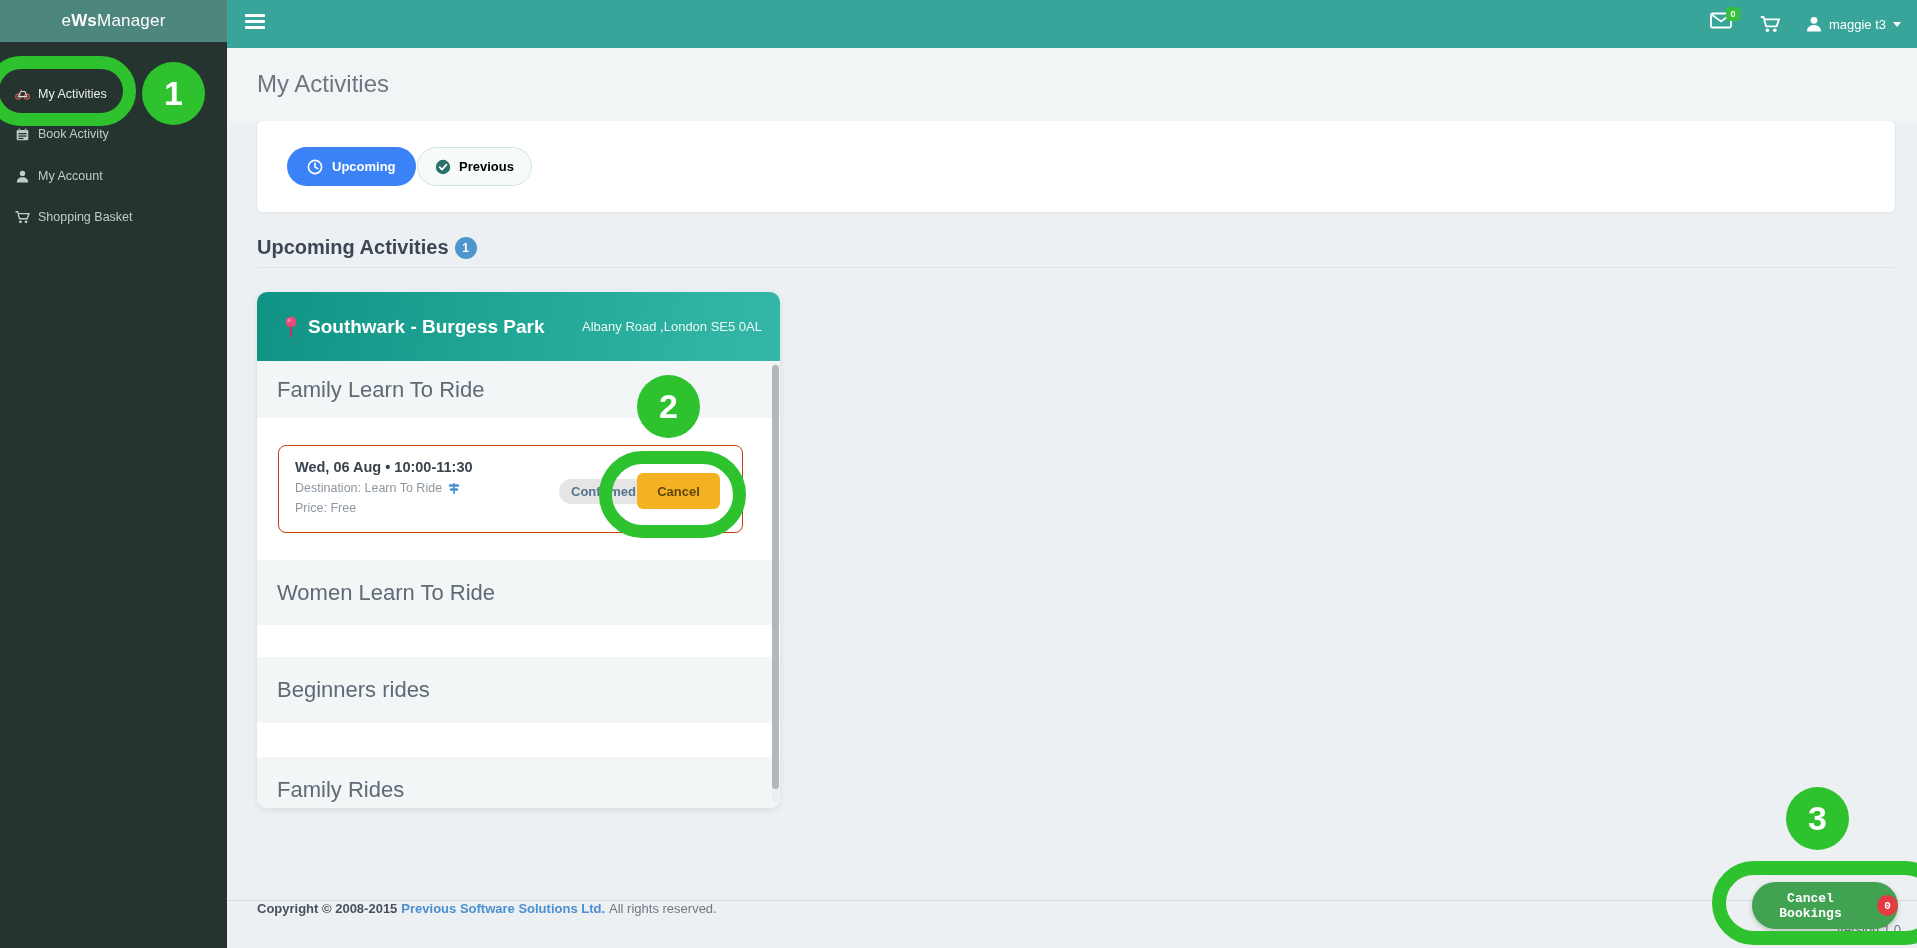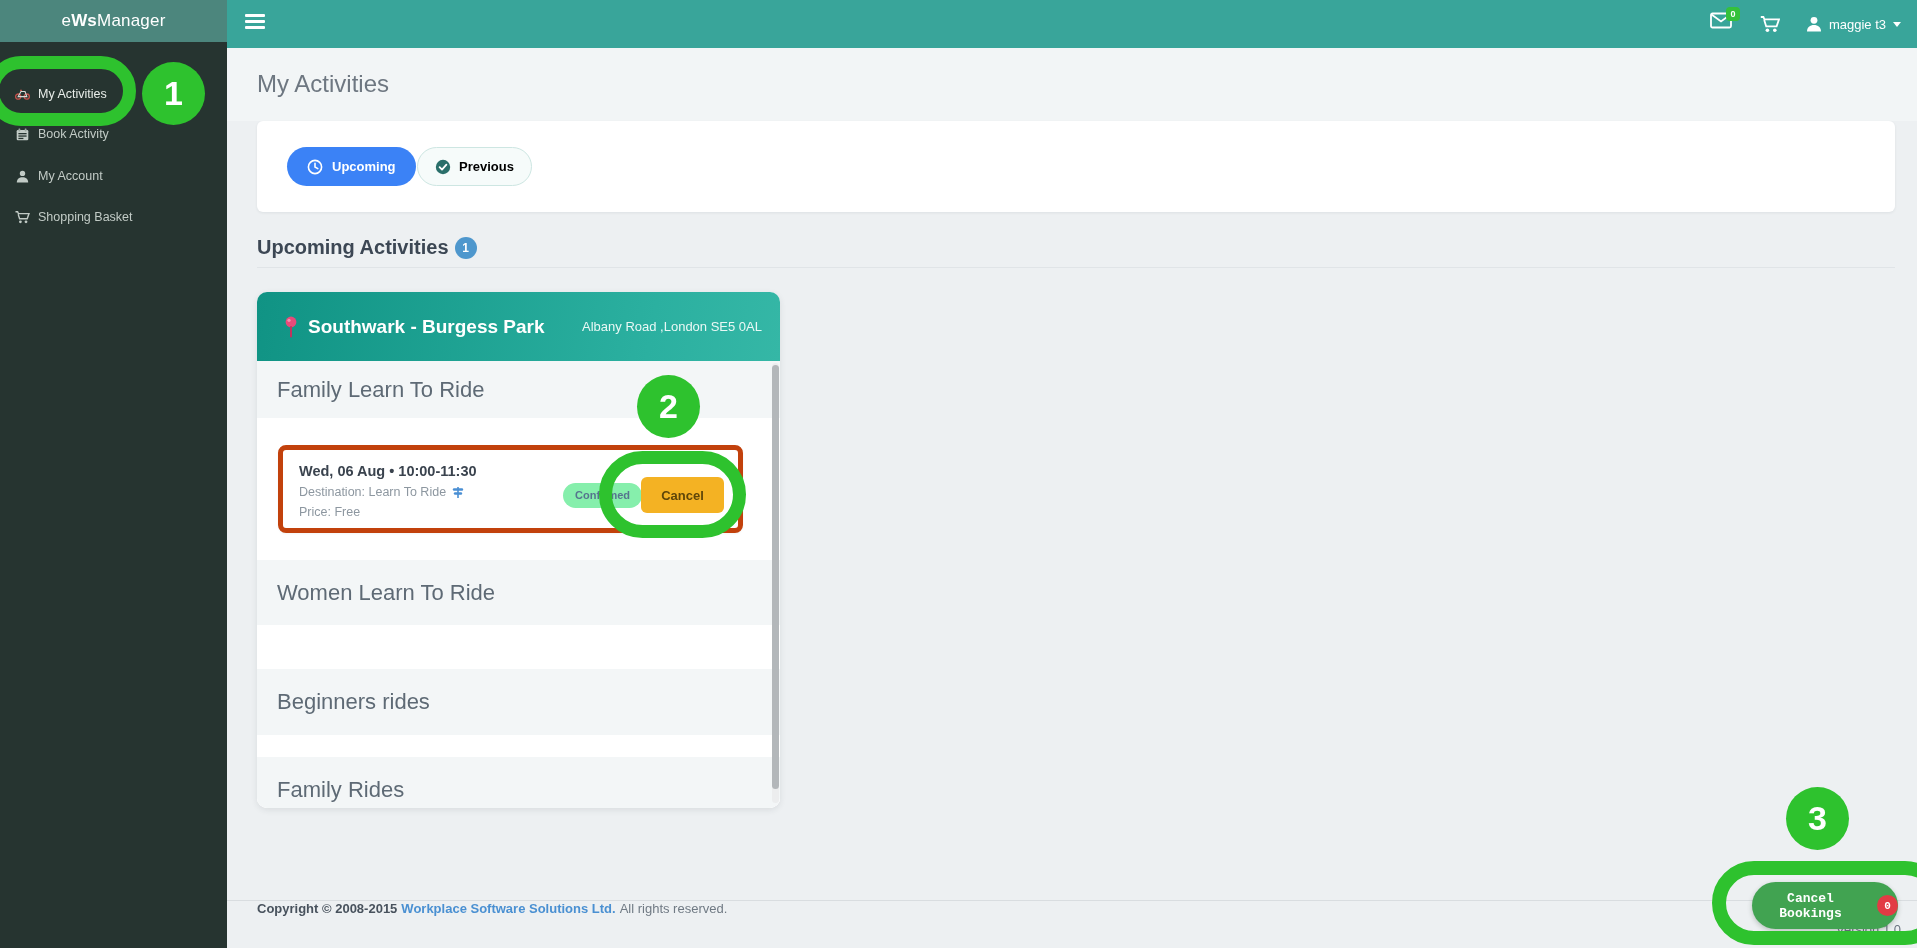--- a/index.html
+++ b/index.html
@@ -52,30 +52,30 @@
                  background:linear-gradient(100deg,#109384 0%, #2bb0a0 75%, #35b7a6 100%);
                  display:flex; align-items:center; padding:0 18px 0 27px; }
   .card-loc { color:#fff; font-size:19px; font-weight:bold; margin-left:10px; }
   .card-addr { margin-left:auto; color:#e9f8f5; font-size:13px; }
   .card-body { position:absolute; left:0; top:69px; width:100%; height:447px; background:#fff;
                border-radius:0 0 10px 10px; overflow:hidden; }
   .group-strip { position:absolute; left:0; width:100%; background:#f3f6f7; display:flex; align-items:center;
                  padding-left:20px; font-size:22px; color:#5e6a75; }
   .g1 { top:0; height:57px; }
   .g2 { top:199px; height:65px; }
-  .g3 { top:308px; height:66px; }
+  .g3 { top:296px; height:66px; }
   .g4 { top:396px; height:51px; padding-top:14px; }
 
   .booking-card { position:absolute; left:21px; top:84px; width:465px; height:88px; background:#fff;
-                  border:5px solid #c2410c; border-radius:8px; box-shadow:0 1px 2px rgba(40,50,60,.05);
+                  border:1px solid #c2410c; border-radius:8px; box-shadow:0 1px 2px rgba(40,50,60,.05);
                   padding:13px 16px; }
   .b-title { font-size:14.5px; font-weight:bold; color:#3a434e; }
   .b-meta { font-size:12.5px; color:#8d97a0; margin-top:6px; display:flex; align-items:center; gap:6px; }
   .status-pill { position:absolute; left:280px; top:33px; height:25px; padding:0 12px; border-radius:13px;
-                 background:#86efac; color:#56748e; font-size:11px; font-weight:bold; line-height:25px; }
+                 background:#e5e5e5; color:#56748e; font-size:13px; font-weight:bold; line-height:25px; }
   .cancel-btn { position:absolute; left:358px; top:27px; width:83px; height:36px; border:none; border-radius:6px;
                 background:#f4b223; color:#5f4609; font-family:inherit; font-size:13px; font-weight:bold; cursor:pointer; }
 
   .scroll-track { position:absolute; right:1px; top:2px; width:7px; height:440px; background:#ecedee; border-radius:4px; }
   .scroll-thumb { position:absolute; right:1px; top:4px; width:7px; height:424px; background:#b3b7ba; border-radius:4px; cursor:pointer; }
 
   
   .footer { position:absolute; left:227px; right:0; top:900px; height:48px; border-top:1px solid #d9dde0;
             display:flex; align-items:flex-start; padding-left:30px; font-size:13px; color:#707a84; }
   .footer .strong { font-weight:bold; color:#48525d; }
@@ -263,21 +263,21 @@
         <span>Family Rides</span>
       </div>
 
       <div class="scroll-track"></div>
       <div class="scroll-thumb"></div>
     </div>
   </div>
 
   <div class="footer">
     <span class="strong">Copyright © 2008-2015</span>
-    <span class="link">Workplace Software Solutions Ltd.</span>
+    <span class="link">Previous Software Solutions Ltd.</span>
     <span>All rights reserved.</span>
   </div>
   <div class="version">Version 1.0</div>
 
   <button class="cancel-bookings">
     <span>Cancel Bookings</span>
     <span class="red-badge">0</span>
   </button>
 
   <div class="ring ring-1"></div>

